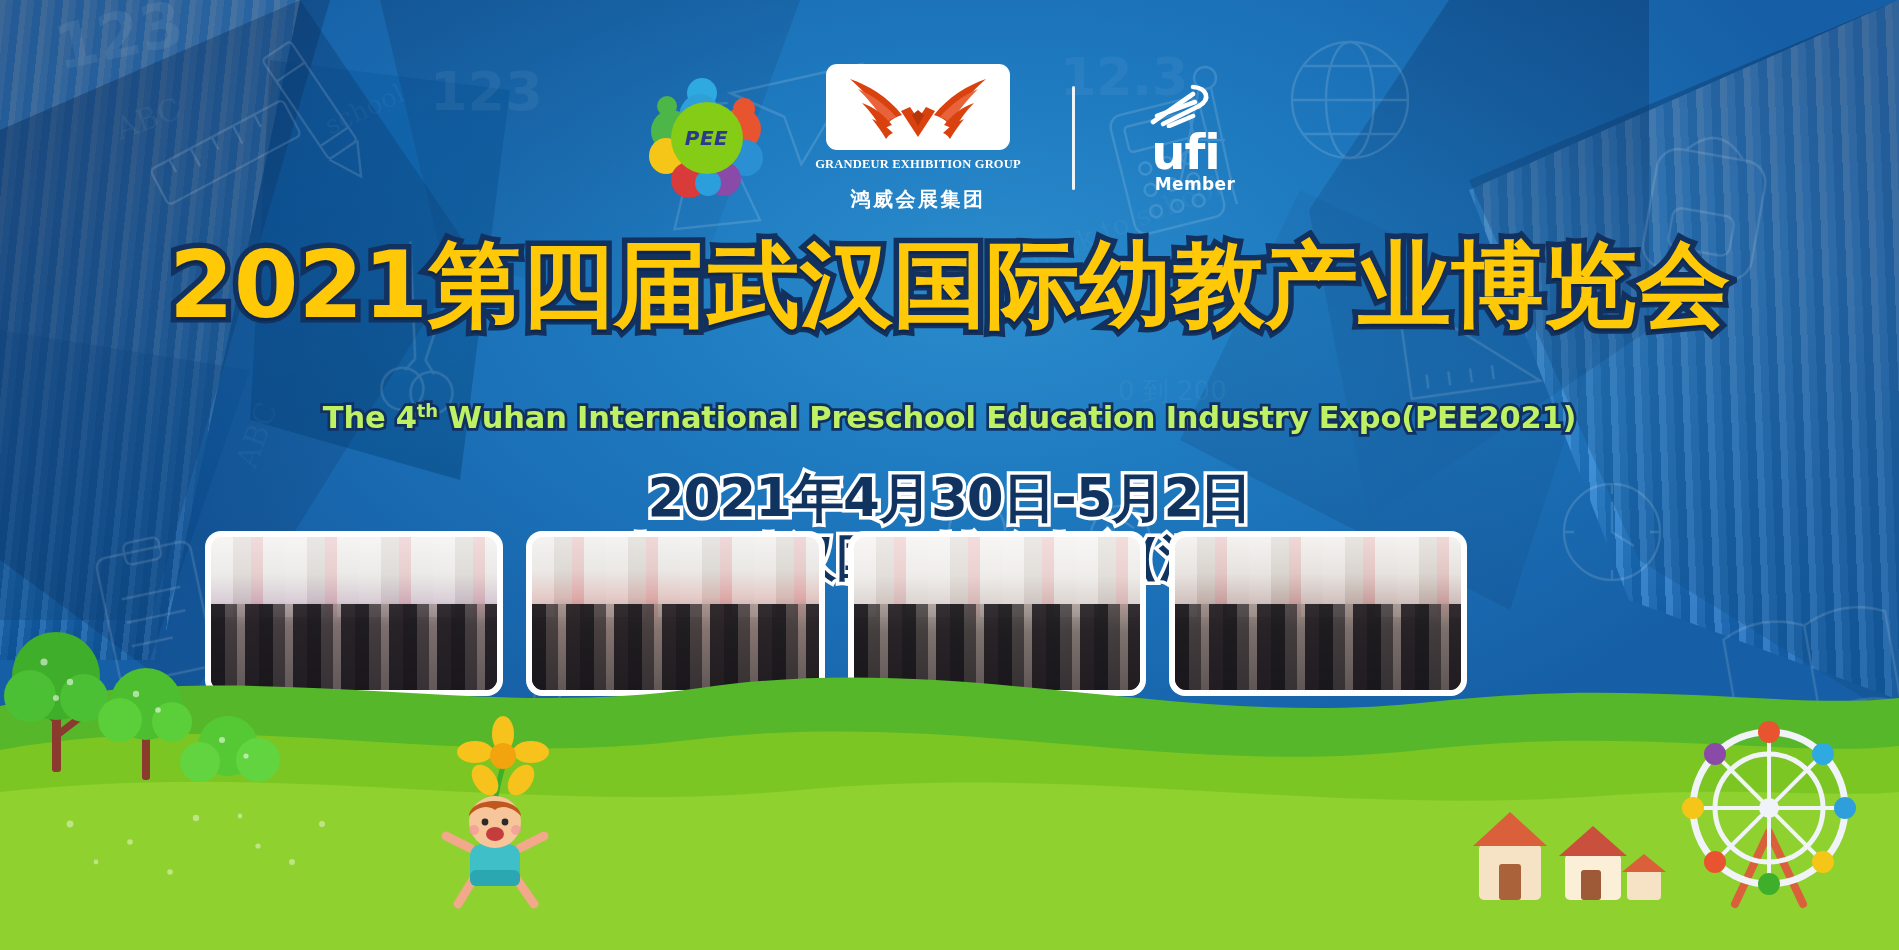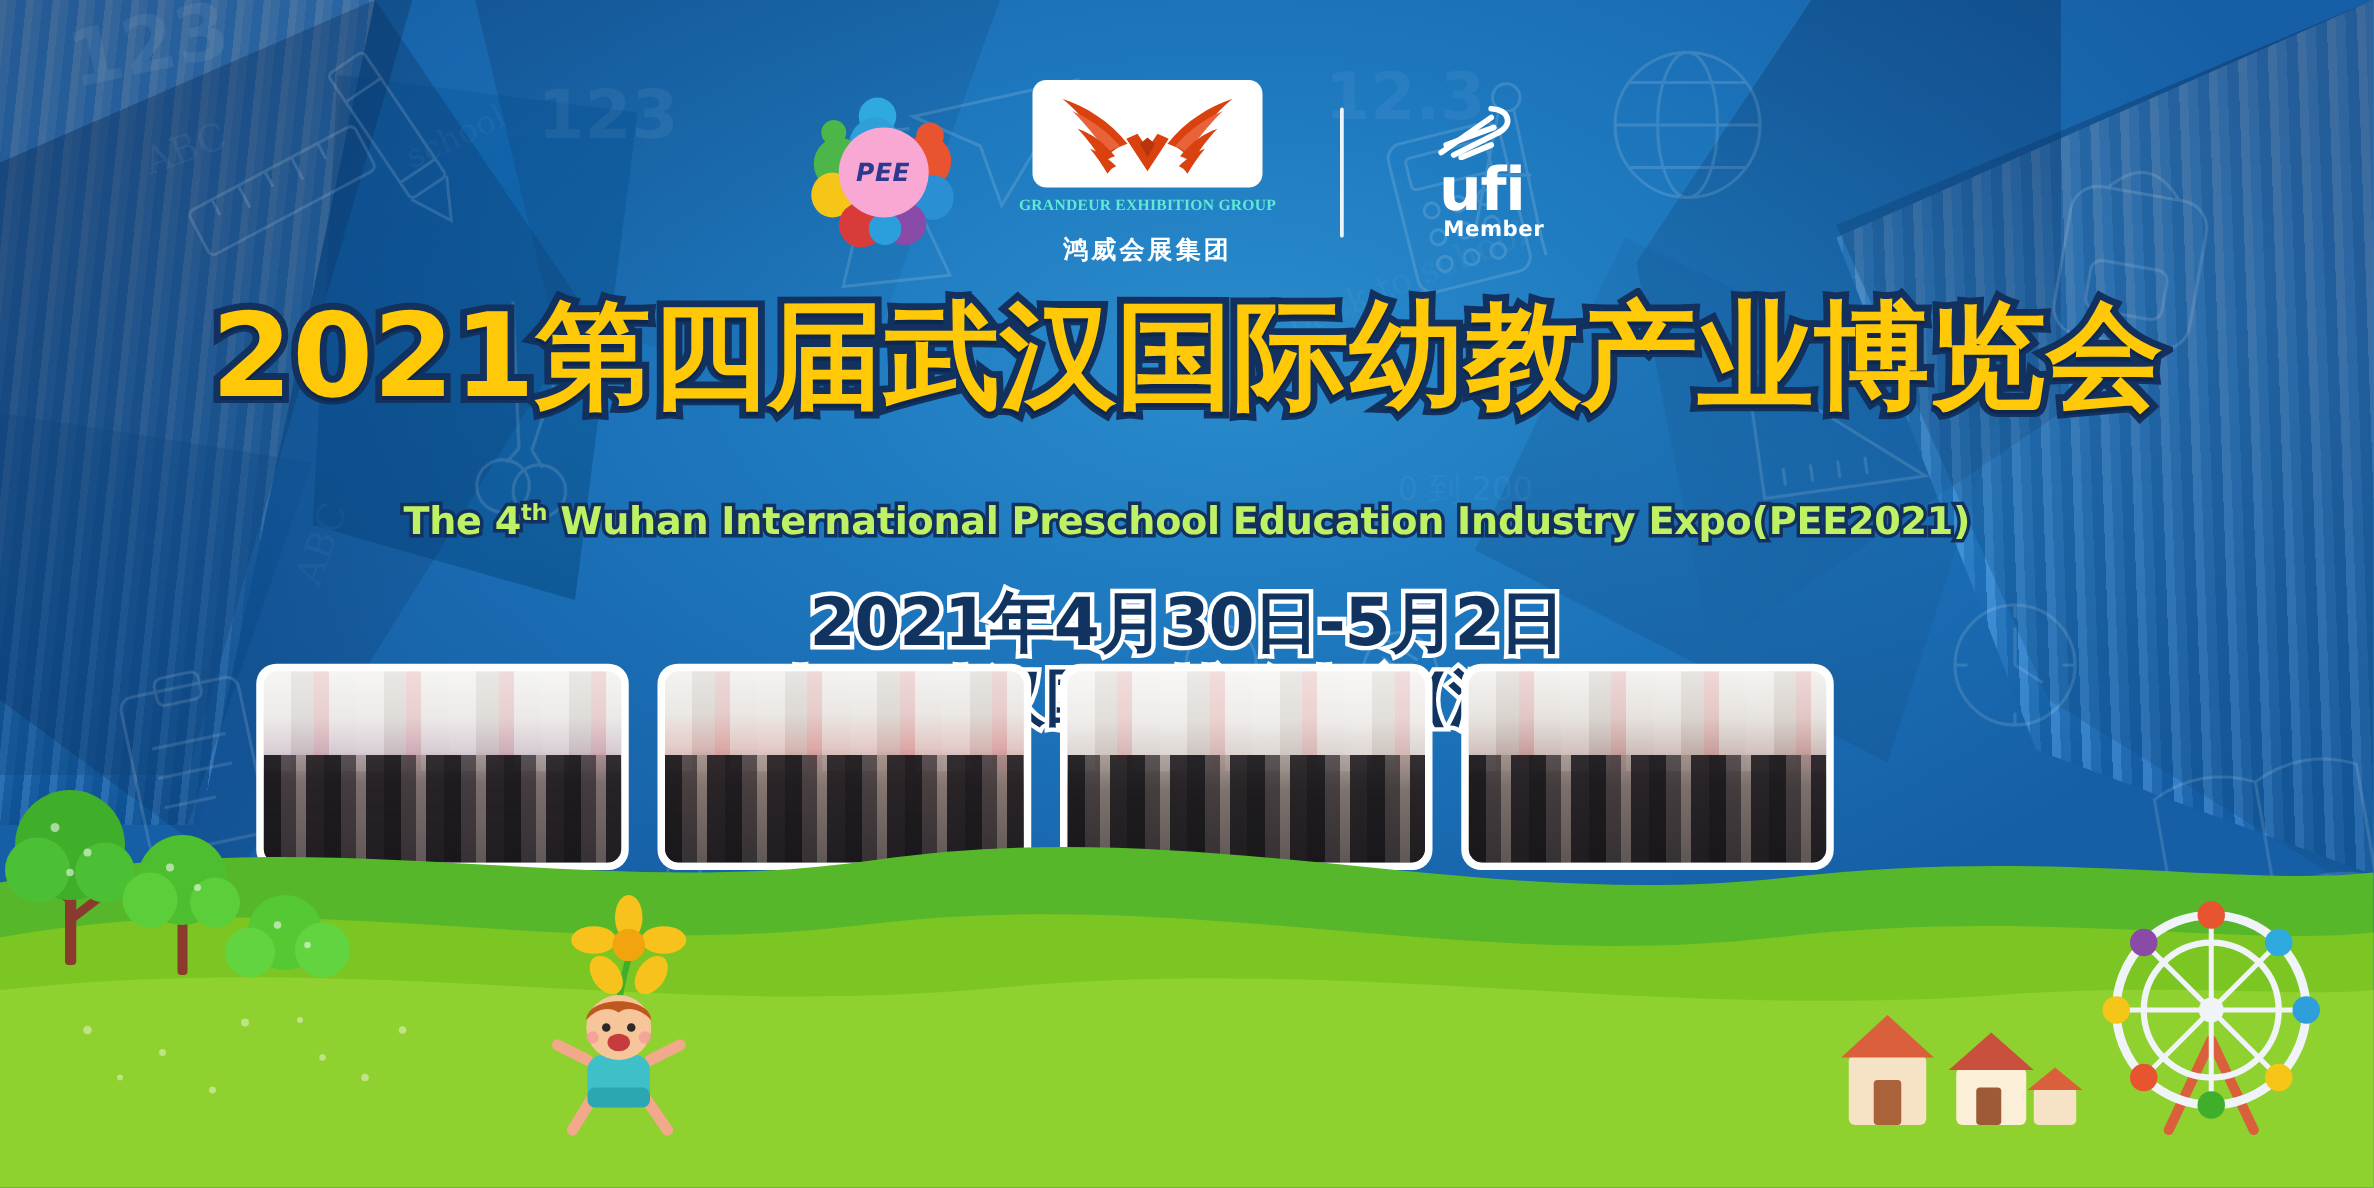--- a/index.html
+++ b/index.html
@@ -63,31 +63,31 @@
   .watermark svg { width:100%; height:100%; display:block; }
 
   
   .logo-row { position:absolute; left:0; right:0; top:68px; height:140px;
     display:flex; align-items:center; justify-content:center; gap:46px; }
 
   
   .pee-logo { position:relative; width:116px; height:120px; }
   .pee-logo .petal { position:absolute; border-radius:50%; }
   .pee-logo .center { position:absolute; left:22px; top:24px; width:72px; height:72px;
-    background:#f9a8d4; border-radius:50%; display:flex; align-items:center; justify-content:center;
+    background:#84cc16; border-radius:50%; display:flex; align-items:center; justify-content:center;
     z-index:5; }
   .pee-logo .center span { font-family:"DejaVu Sans", sans-serif; font-weight:700; font-style:italic;
     font-size:20px; color:#2b3a8f; letter-spacing:.5px; }
 
   
   .gr-block { display:flex; flex-direction:column; align-items:center; width:215px; }
   .gr-card { width:184px; height:86px; background:#fff; border-radius:11px;
     display:flex; align-items:center; justify-content:center; }
   .gr-en { font-family:"Liberation Serif", serif; font-weight:700; font-size:12.5px;
-    color:#5eead4; letter-spacing:.2px; margin-top:7px; white-space:nowrap; }
+    color:#ffffff; letter-spacing:.2px; margin-top:7px; white-space:nowrap; }
   .gr-cn { font-family:"DejaVu Sans", sans-serif; font-weight:700; font-size:20px;
     color:#fff; letter-spacing:2.5px; margin-top:14px; white-space:nowrap; }
 
   .divider { width:3px; height:104px; background:#fff; opacity:.92; border-radius:2px; }
 
   
   .ufi-block { display:flex; flex-direction:column; align-items:center; width:130px; }
   .ufi-word { font-family:"DejaVu Sans", sans-serif; font-weight:700; font-size:48px;
     color:#fff; line-height:.95; letter-spacing:-1px; margin-top:2px; }
   .ufi-member { font-family:"DejaVu Sans", sans-serif; font-weight:700; font-size:17px;

